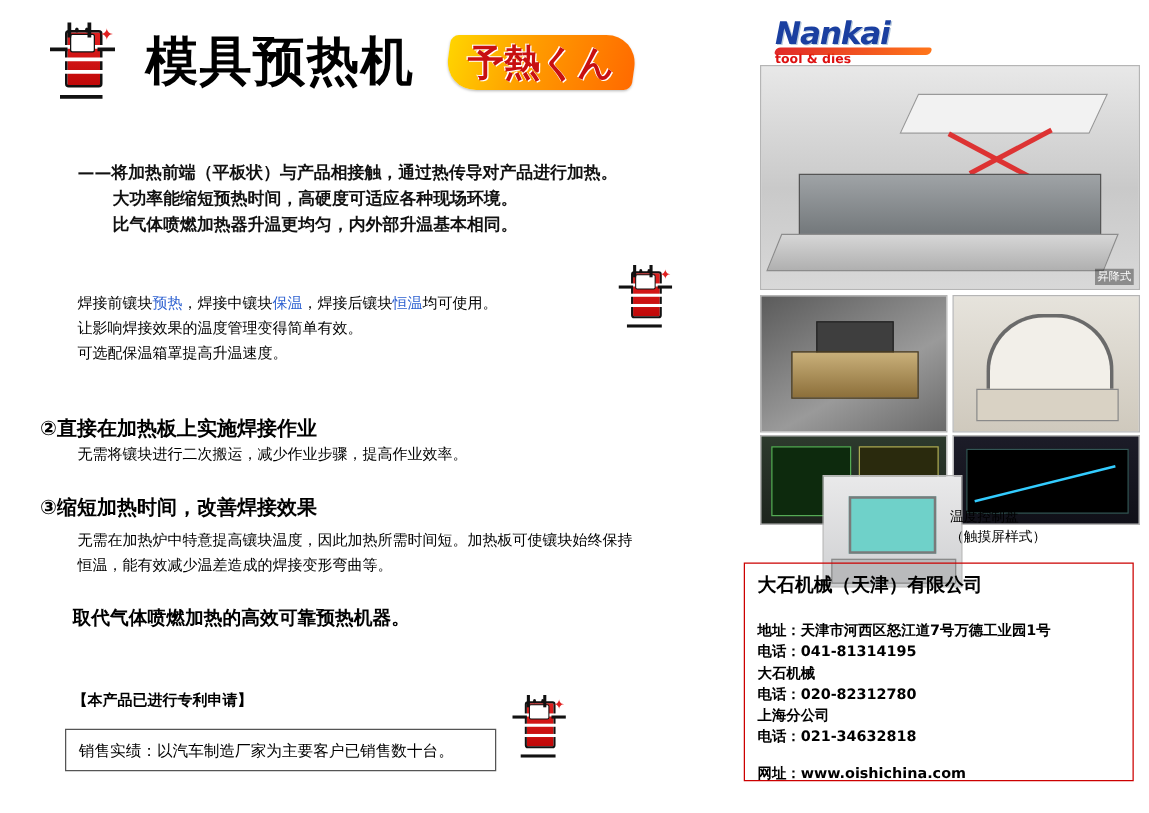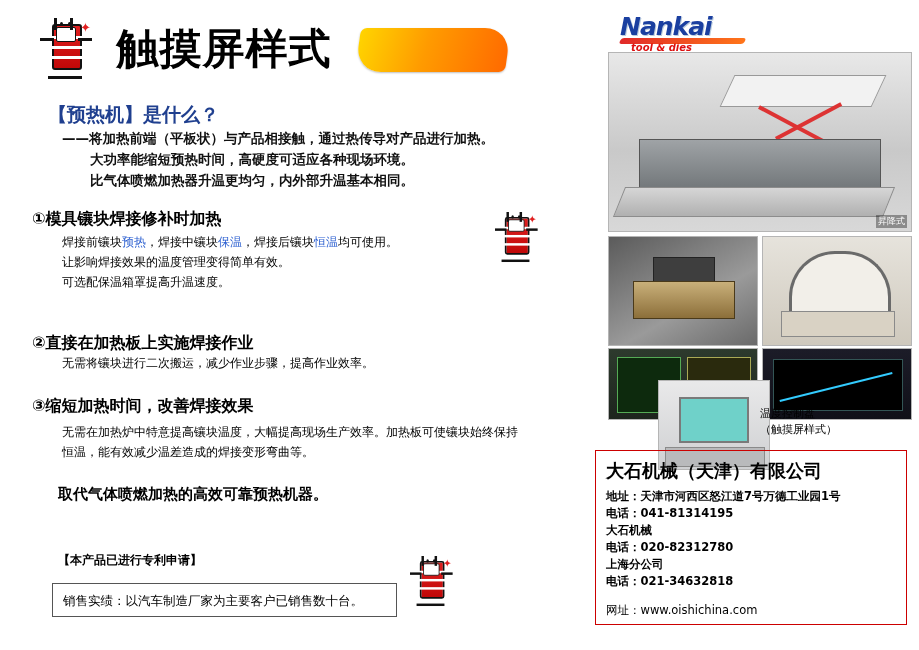--- a/index.html
+++ b/index.html
@@ -232,25 +232,23 @@
     font-weight: bold;
     font-style: italic;
     color: #1a3fa0;
     letter-spacing: -1px;
     font-family: "DejaVu Sans", sans-serif;
     text-shadow: 1px 1px 0 #bcd;
   }
   .nankai-logo .sub {
     font-size: 10px;
     font-weight: bold;
-    font-style: italic;
     color: #d11;
     margin-top: 1px;
     font-family: "DejaVu Sans", sans-serif;
-    margin-left: 11px;
   }
   .nankai-logo .swoosh {
     position: absolute;
     left: 0; top: 26px;
     width: 125px; height: 6px;
     background: linear-gradient(90deg,#d11 0%, #f60 100%);
     border-radius: 3px;
     transform: skewX(-25deg);
     opacity: .9;
   }
@@ -346,33 +344,33 @@
   .contact {
     position: absolute;
     left: 595px; top: 450px;
     width: 312px; height: 175px;
     border: 1px solid #cc0000;
     box-sizing: border-box;
     padding: 8px 10px;
     font-family: "DejaVu Sans", sans-serif;
   }
   .contact .cname {
-    font-size: 18px;
-    font-weight: bold;
-    margin-bottom: 5px;
+    font-size: 15px;
+    font-weight: bold;
+    margin-bottom: 18px;
   }
   .contact .row {
     font-size: 11.5px;
     font-weight: bold;
     line-height: 17px;
   }
   .contact .web {
     margin-top: 13px;
     font-size: 11.5px;
-    font-weight: normal;
+    font-weight: bold;
   }
 </style>
 </head>
 <body>
 
 <div class="page">
 
   <div class="left-col">
 
     <div class="header">
@@ -384,35 +382,34 @@
         <span class="face"></span>
         <span class="eye" style="left:20px;"></span>
         <span class="eye" style="left:28px;"></span>
         <span class="arm" style="left:0px;"></span>
         <span class="arm" style="left:38px;"></span>
         <span class="legs"></span>
         <span class="leg" style="left:14px;"></span>
         <span class="leg" style="left:30px;"></span>
         <span class="spark">✦</span>
       </span>
-      <span class="main-title">触摸屏样式</span>
+      <span class="main-title">模具预热机</span>
       <span class="logo-badge">
         <span class="sweep"></span>
+        <span class="txt">予熱くん</span>
       </span>
     </div>
 
-    <div class="q-head">【预热机】是什么？</div>
 
     <div class="intro">
       <span>——将加热前端（平板状）与产品相接触，通过热传导对产品进行加热。</span>
       <span class="l2">大功率能缩短预热时间，高硬度可适应各种现场环境。</span>
       <span class="l3">比气体喷燃加热器升温更均匀，内外部升温基本相同。</span>
     </div>
 
-    <div class="num-head n1">①模具镶块焊接修补时加热</div>
     <div class="num-body n1b">
       <div>
         焊接前镶块<span class="blue">预热</span>，焊接中镶块<span class="blue">保温</span>，焊接后镶块<span class="blue">恒温</span>均可使用。
       </div>
       <div>让影响焊接效果的温度管理变得简单有效。</div>
       <div>可选配保温箱罩提高升温速度。</div>
     </div>
 
     <span class="mascot mini-mascot" style="left:495px; top:212px;">
       <span class="body"></span>
@@ -430,21 +427,21 @@
       <span class="spark">✦</span>
     </span>
 
     <div class="num-head n2">②直接在加热板上实施焊接作业</div>
     <div class="num-body n2b">
       <div>无需将镶块进行二次搬运，减少作业步骤，提高作业效率。</div>
     </div>
 
     <div class="num-head n3">③缩短加热时间，改善焊接效果</div>
     <div class="num-body n3b">
-      <div>无需在加热炉中特意提高镶块温度，大幅提高现场生产效率。加热板可使镶块始终保持</div>
+      <div>无需在加热炉中特意提高镶块温度，因此加热所需时间短。加热板可使镶块始终保持</div>
       <div>恒温，能有效减少温差造成的焊接变形弯曲等。</div>
     </div>
 
     <div class="concl concl1">取代气体喷燃加热的高效可靠预热机器。</div>
 
     <div class="patent">【本产品已进行专利申请】</div>
     <div class="sales-box">销售实绩：以汽车制造厂家为主要客户已销售数十台。</div>
 
     <span class="mascot mini-mascot" style="left:410px; top:556px;">
       <span class="body"></span>

